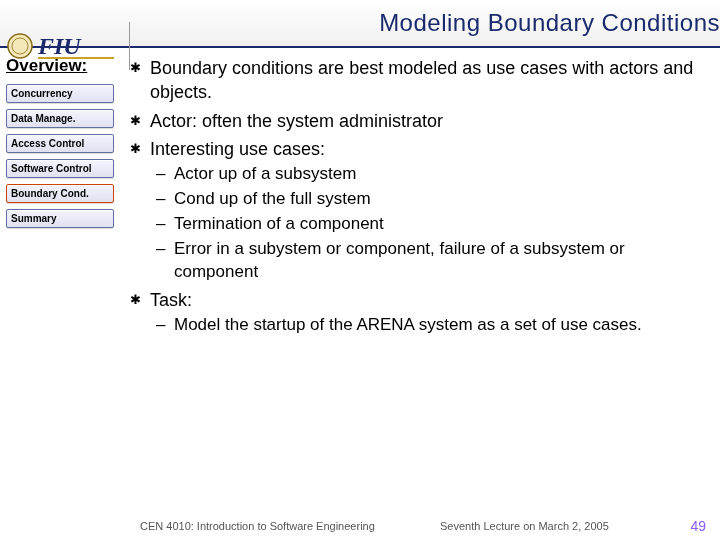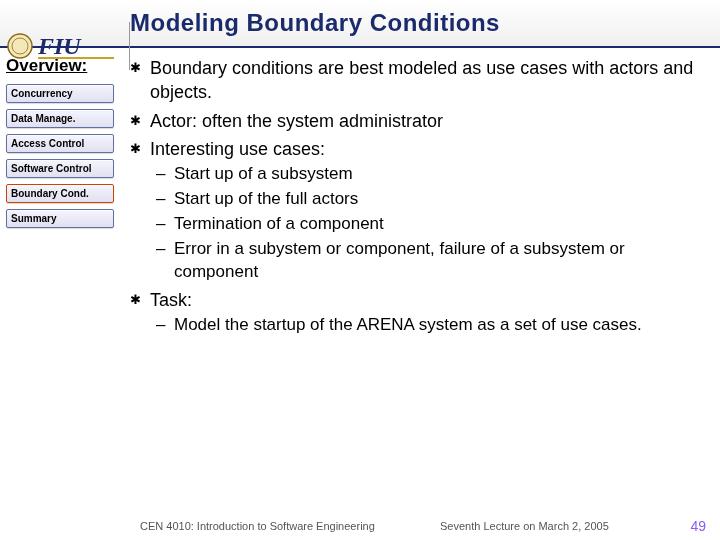--- a/index.html
+++ b/index.html
@@ -20,23 +20,23 @@
   .logo-area {
     width: 130px; height: 48px;
     display: flex; align-items: center;
     padding-left: 6px;
     border-right: 1px solid #999;
     margin-top: 46px;
   }
   .logo-area svg { flex-shrink: 0; }
   .title {
     flex: 1;
-    text-align: left;
+    text-align: right;
     font-size: 24px;
-    font-weight: bold;
+    font-weight: normal;
     color: #1a2a6c;
     letter-spacing: 0.5px;
   }
   .body-area {
     display: flex;
     height: 472px;
   }
   .sidebar {
     width: 120px;
     padding: 8px 6px;
@@ -137,22 +137,22 @@
         <div class="nav-item">Software Control</div>
         <div class="nav-item active">Boundary Cond.</div>
         <div class="nav-item">Summary</div>
       </div>
   </div>
   <div class="content">
     <ul class="bullets" id="bullets">
         <li>Boundary conditions are best modeled as use cases with actors and objects.</li>
         <li>Actor: often the system administrator</li>
         <li>Interesting use cases:<ul class="sub">
-            <li>Start up of a subsystem</li>
-            <li>Start up of the full actors</li>
+            <li>Actor up of a subsystem</li>
+            <li>Cond up of the full system</li>
             <li>Termination of a component</li>
             <li>Error in a subystem or component, failure of a subsystem or component</li>
           </ul></li>
         <li>Task:<ul class="sub">
             <li>Model the startup of the ARENA system as a set of use cases.</li>
           </ul></li>
       </ul>
   </div>
 </div>
 

